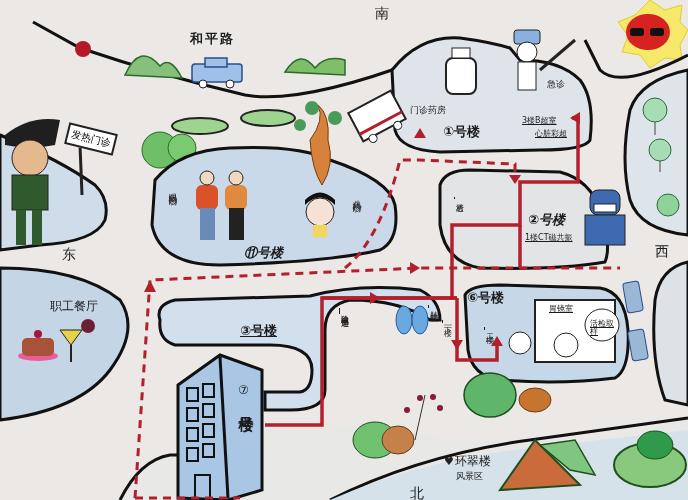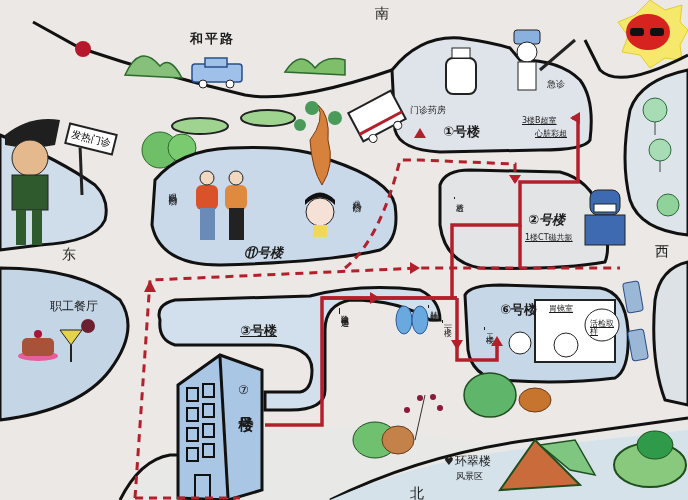--- a/index.html
+++ b/index.html
@@ -246,21 +246,21 @@
   <div class="lbl bld" style="left:244px; top:246px;font-style:italic;">⑪号楼</div>
   <div class="vlbl sm" style="left:168px; top:186px;">眼科门诊</div>
   <div class="vlbl sm" style="left:352px; top:193px;">儿科门诊</div>
 
   <div class="lbl bld" style="left:240px; top:324px;text-decoration:underline;">③号楼</div>
   <div class="vlbl xs" style="left:340px; top:308px;">急诊绿色通道</div>
 
   <div class="vlbl xs" style="left:429px; top:305px;">肺功能</div>
   <div class="vlbl xs" style="left:443px; top:320px;">下一楼</div>
 
-  <div class="lbl bld" style="left:500px; top:291px;margin-top:12px;">⑥号楼</div>
+  <div class="lbl bld" style="left:467px; top:291px;">⑥号楼</div>
   <div class="lbl xs" style="left:549px; top:305px;">胃镜室</div>
   <div class="lbl xs" style="left:590px; top:320px; width:26px; white-space:normal;">活检取样</div>
   <div class="vlbl xs" style="left:485px; top:327px;">上二楼</div>
 
   <div class="lbl" style="left:238px; top:384px; font-size:12px;">⑦</div>
   <div class="vlbl" style="left:238px; top:404px; font-size:15px; font-weight:bold;">号楼</div>
 
   <div class="lbl" style="left:50px; top:300px; font-size:12px; font-weight:normal;">职工餐厅</div>
 
   <div class="lbl" style="left:444px; top:456px; font-size:11px; color:#222;">♥</div>

